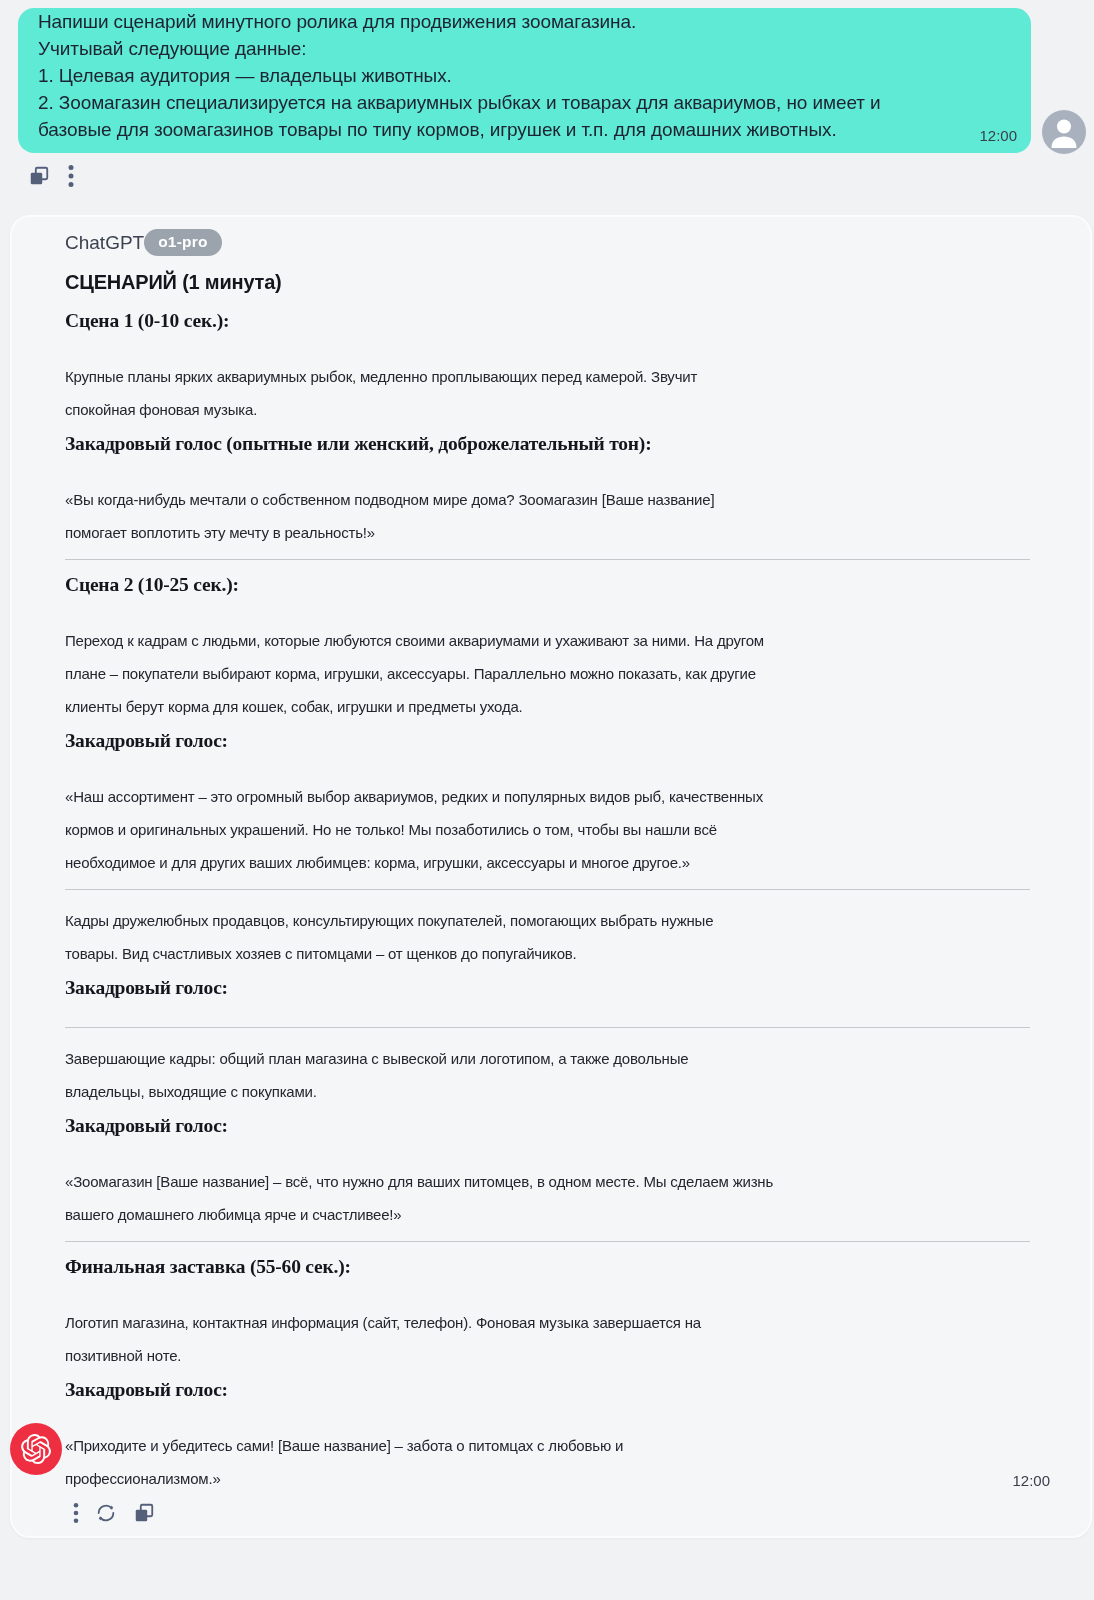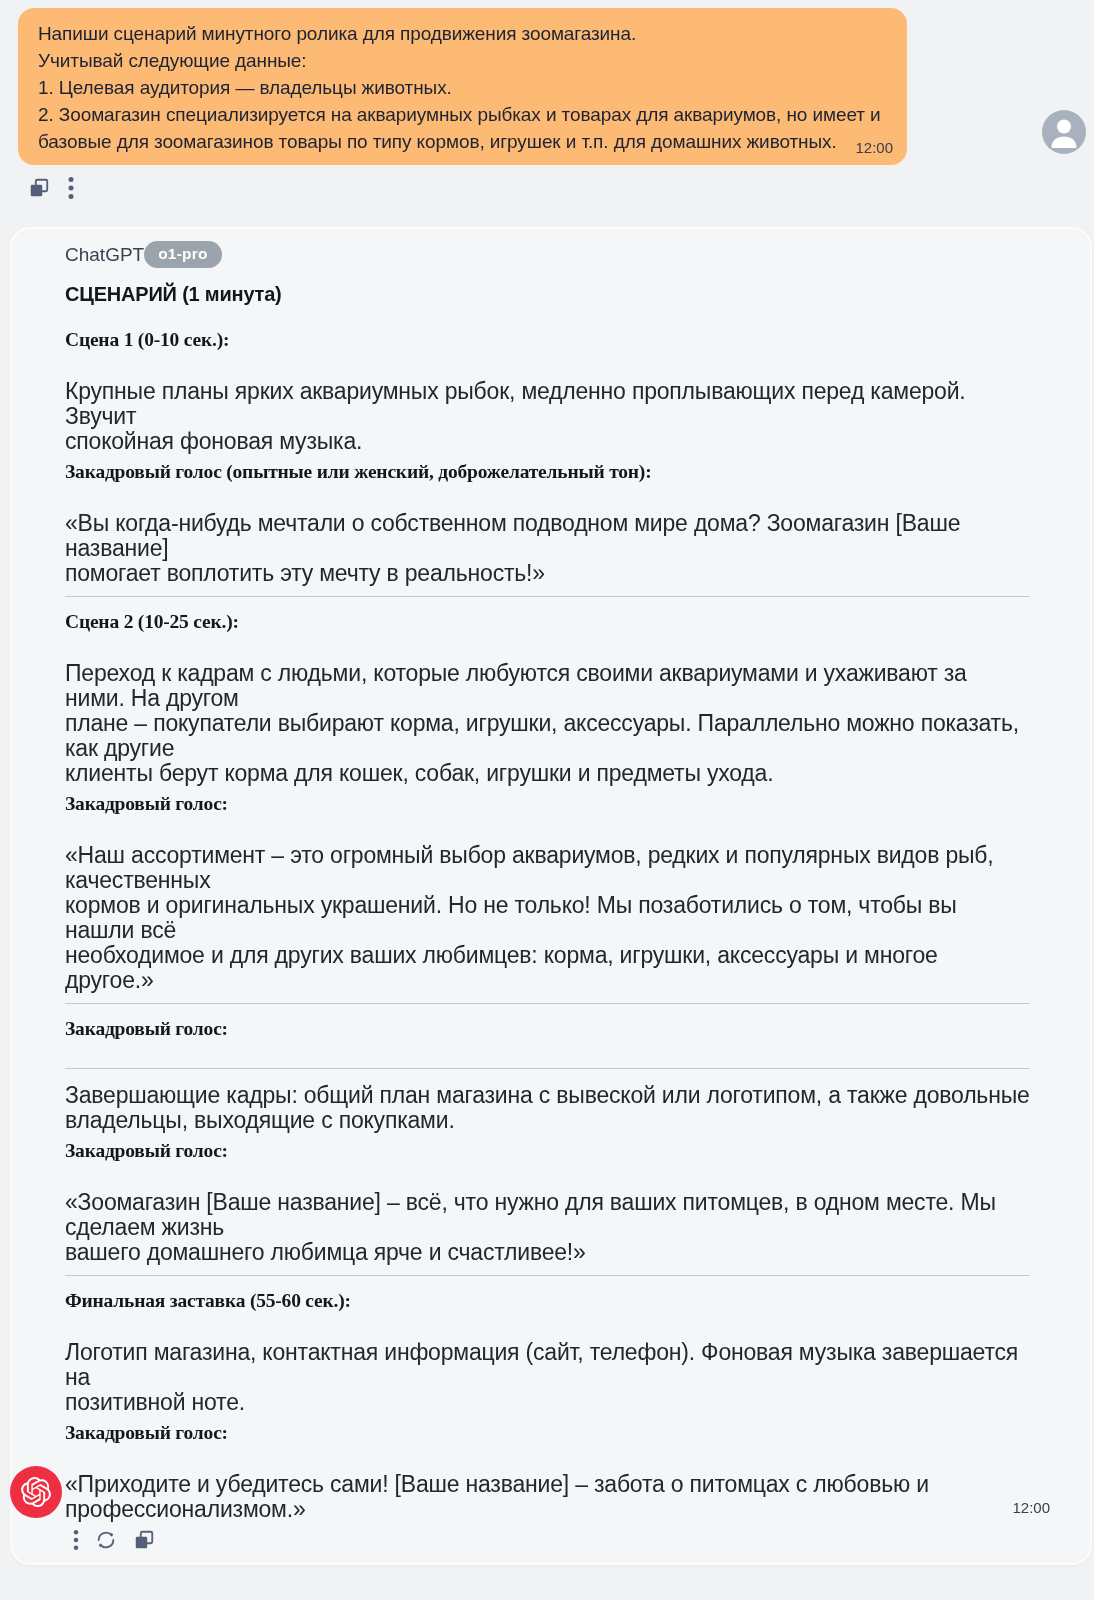--- a/index.html
+++ b/index.html
@@ -7,23 +7,23 @@
     width:1094px;height:1600px;
     background:#f1f2f4;
     font-family:"Liberation Sans","DejaVu Sans",sans-serif;
     overflow:hidden;
   }
   .page{position:relative;width:1094px;height:1600px;}
 
   
   .user-row{position:relative;padding:8px 0 0 18px;}
   .bubble{
-    width:889px;box-sizing:border-box;
-    background:#fdba74;border-radius:16px;
-    padding:12px 20px 10px;position:relative;
+    width:1013px;box-sizing:border-box;
+    background:#5eead4;border-radius:16px;
+    padding:0 20px 10px;position:relative;
   }
   .bubble-text{
     font-size:19px;line-height:27px;color:#1d2332;
     white-space:pre-line;letter-spacing:-0.1px;
   }
   .stamp{font-size:15px;color:#39404d;text-align:center;}
   .bubble-stamp{position:absolute;right:14px;bottom:9px;}
   .avatar{position:absolute;top:110px;left:1042px;width:44px;height:44px;display:block;}
 
   .actions{display:flex;align-items:center;}
@@ -37,24 +37,24 @@
     background:#f5f6f8;border:2px solid #fcfcfd;border-radius:20px;
     padding:12px 60px 12px 53px;
     box-shadow:0 1px 3px rgba(0,0,0,.04);
   }
   .card-head{display:flex;align-items:center;gap:0;margin-bottom:15px;}
   .sender{font-size:19px;color:#3c4250;}
   .badge{
     background:#9ba3ad;color:#fff;font-size:15.5px;font-weight:bold;
     padding:4px 14px 5px;border-radius:999px;letter-spacing:.2px;text-align:right;
   }
-  .card h2{font-size:20px;margin:0 0 23px;color:#14161d;letter-spacing:-0.2px;}
+  .card h2{font-size:20px;margin:0 0 16px;color:#14161d;letter-spacing:-0.2px;}
   .card h3{font-size:19.5px;margin:0 0 28px;color:#14161d;letter-spacing:-0.2px;font-family:Liberation Serif, serif;}
   .card p{
-    font-size:23px;line-height:25px;margin:0 0 7px;color:#22262f;
+    font-size:15px;line-height:33px;margin:0 0 7px;color:#22262f;
     white-space:pre-line;letter-spacing:-0.2px;
   }
   .card hr{border:0;border-top:1.5px solid #c6c8cc;margin:10px 0 14px;}
 
   .final-row{position:relative;}
   .final-row .stamp{position:absolute;right:-20px;bottom:6px;}
   .bot-logo{position:absolute;left:-55px;top:-6px;width:52px;height:52px;display:block;}
   .bot-actions{margin:6px 0 0 8px;gap:16px;color:#54607a;}
 </style>
 </head>
@@ -117,20 +117,22 @@
     <h3>Сцена 2 (10-25 сек.):</h3>
     <p>Переход к кадрам с людьми, которые любуются своими аквариумами и ухаживают за ними. На другом
 плане – покупатели выбирают корма, игрушки, аксессуары. Параллельно можно показать, как другие
 клиенты берут корма для кошек, собак, игрушки и предметы ухода.</p>
     <h3>Закадровый голос:</h3>
     <p>«Наш ассортимент – это огромный выбор аквариумов, редких и популярных видов рыб, качественных
 кормов и оригинальных украшений. Но не только! Мы позаботились о том, чтобы вы нашли всё
 необходимое и для других ваших любимцев: корма, игрушки, аксессуары и многое другое.»</p>
     <hr>
 
+    <p>Кадры дружелюбных продавцов, консультирующих покупателей, помогающих выбрать нужные
+товары. Вид счастливых хозяев с питомцами – от щенков до попугайчиков.</p>
     <h3>Закадровый голос:</h3>
     <hr>
 
     <p>Завершающие кадры: общий план магазина с вывеской или логотипом, а также довольные
 владельцы, выходящие с покупками.</p>
     <h3>Закадровый голос:</h3>
     <p>«Зоомагазин [Ваше название] – всё, что нужно для ваших питомцев, в одном месте. Мы сделаем жизнь
 вашего домашнего любимца ярче и счастливее!»</p>
     <hr>
 

